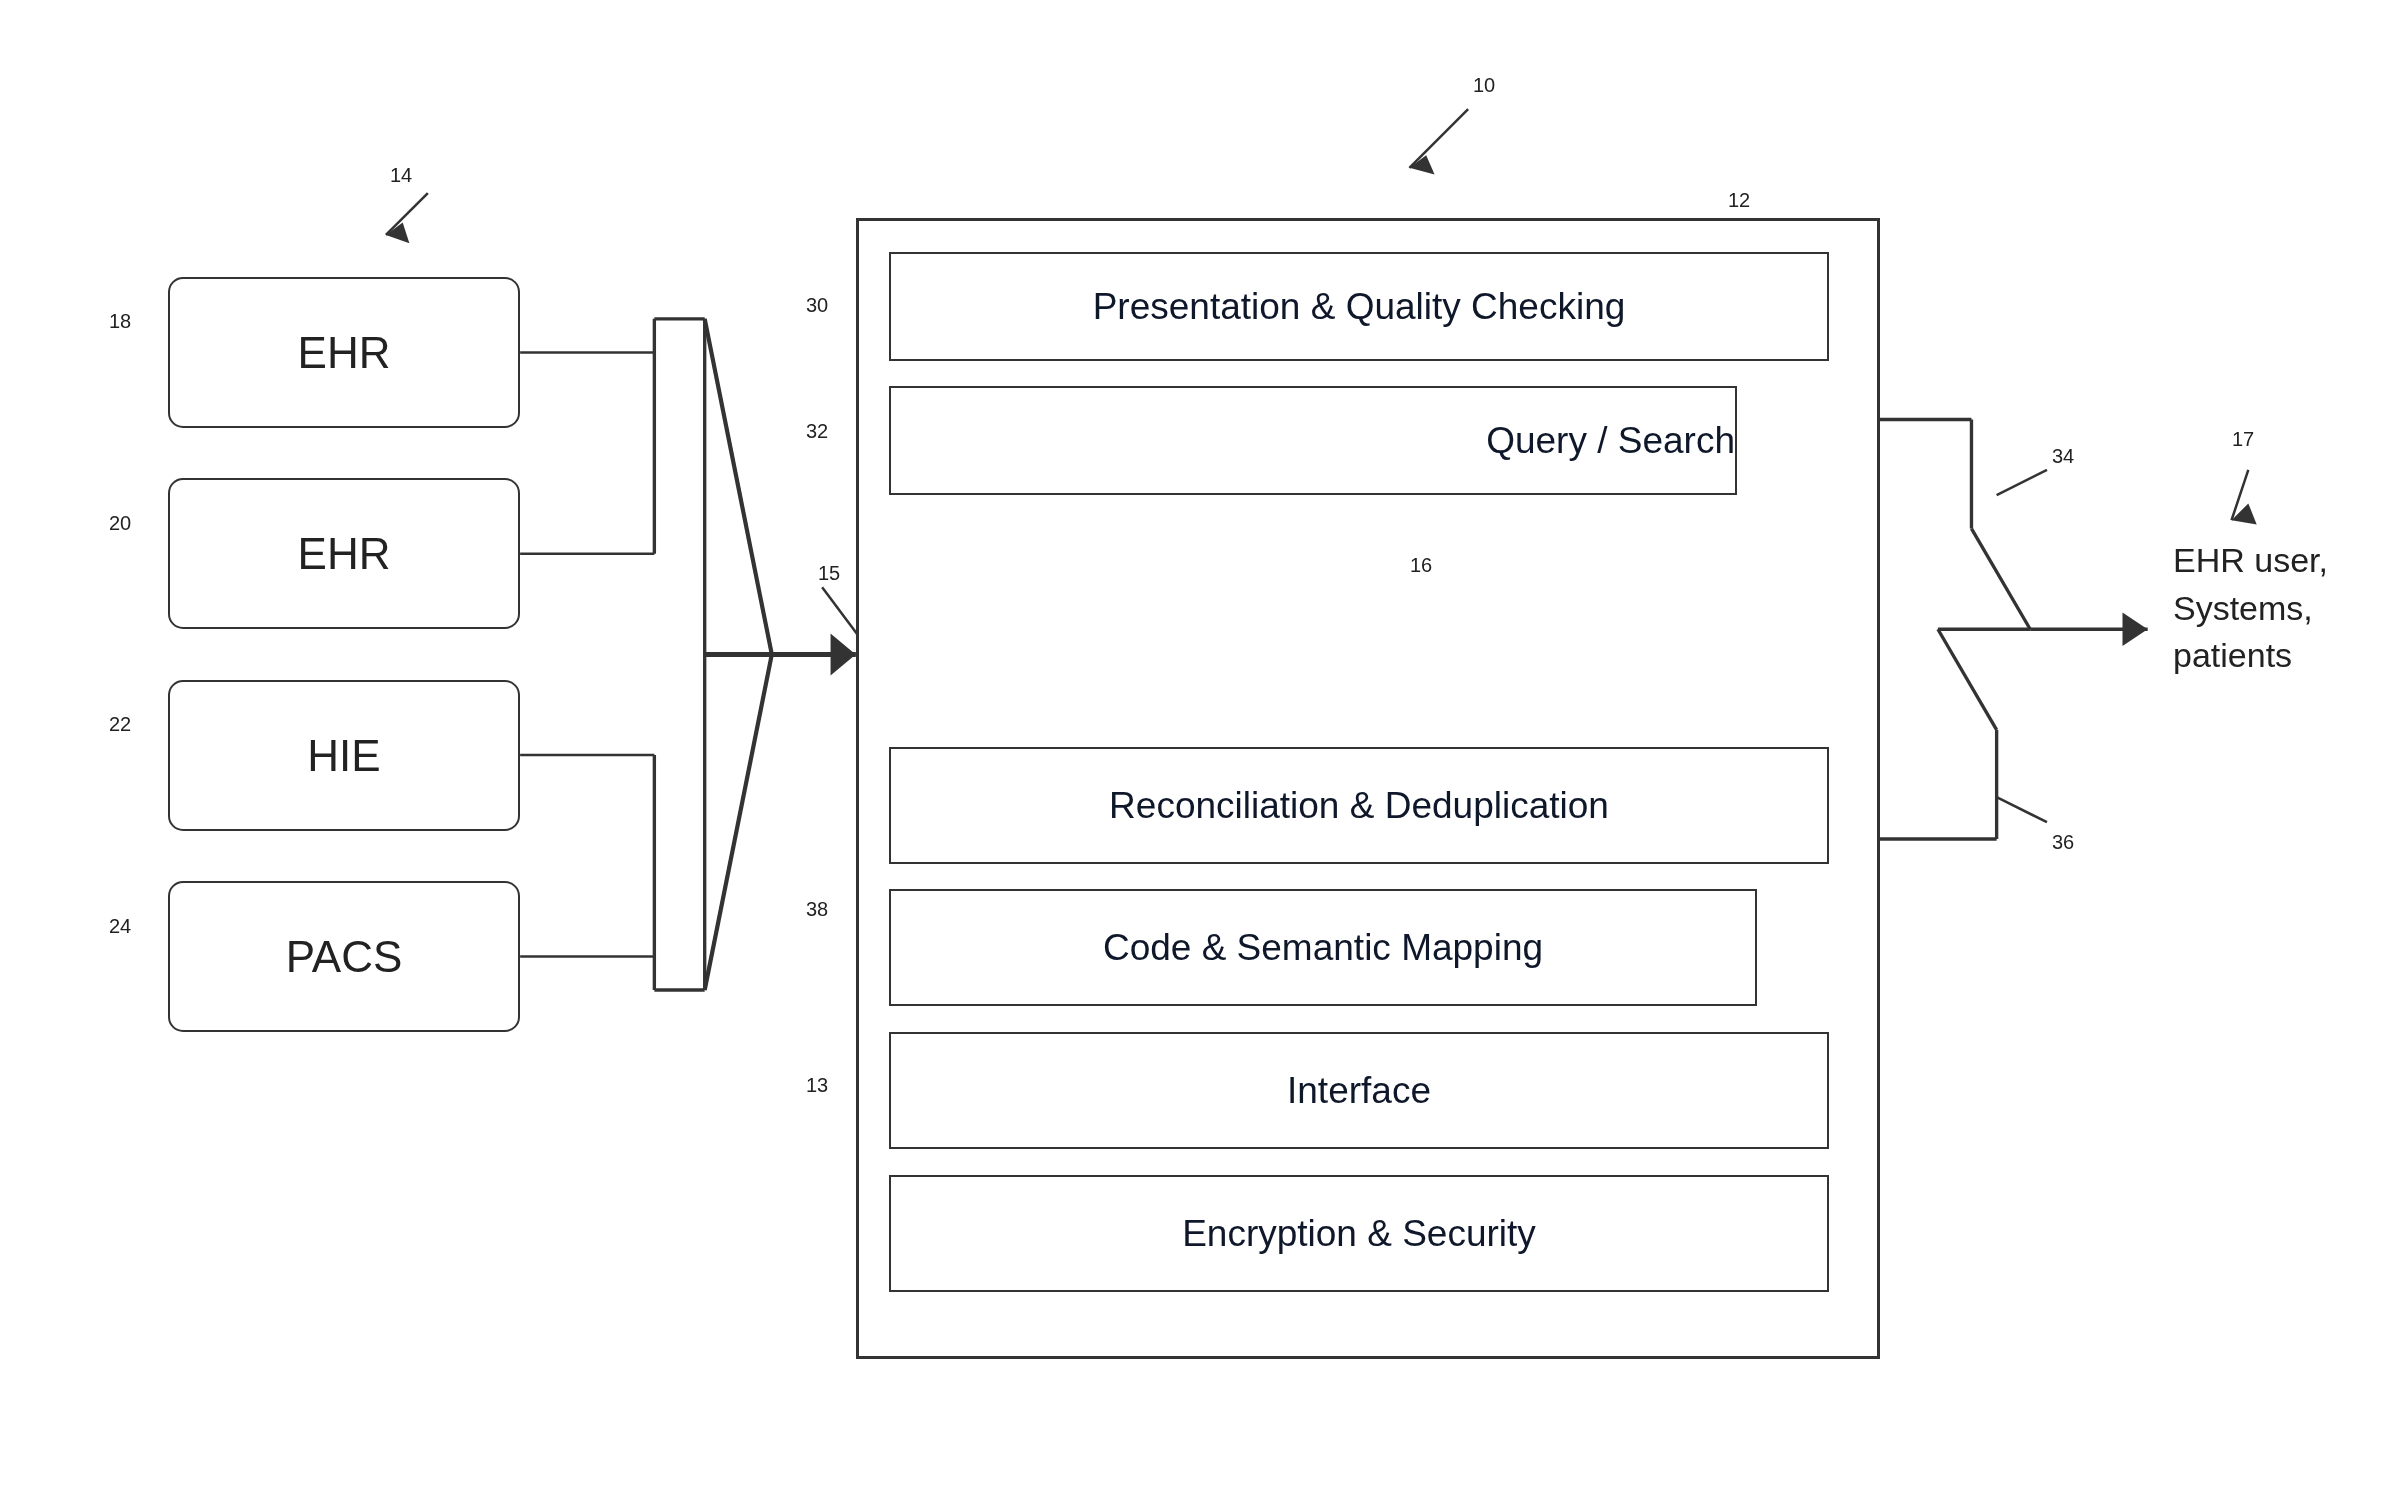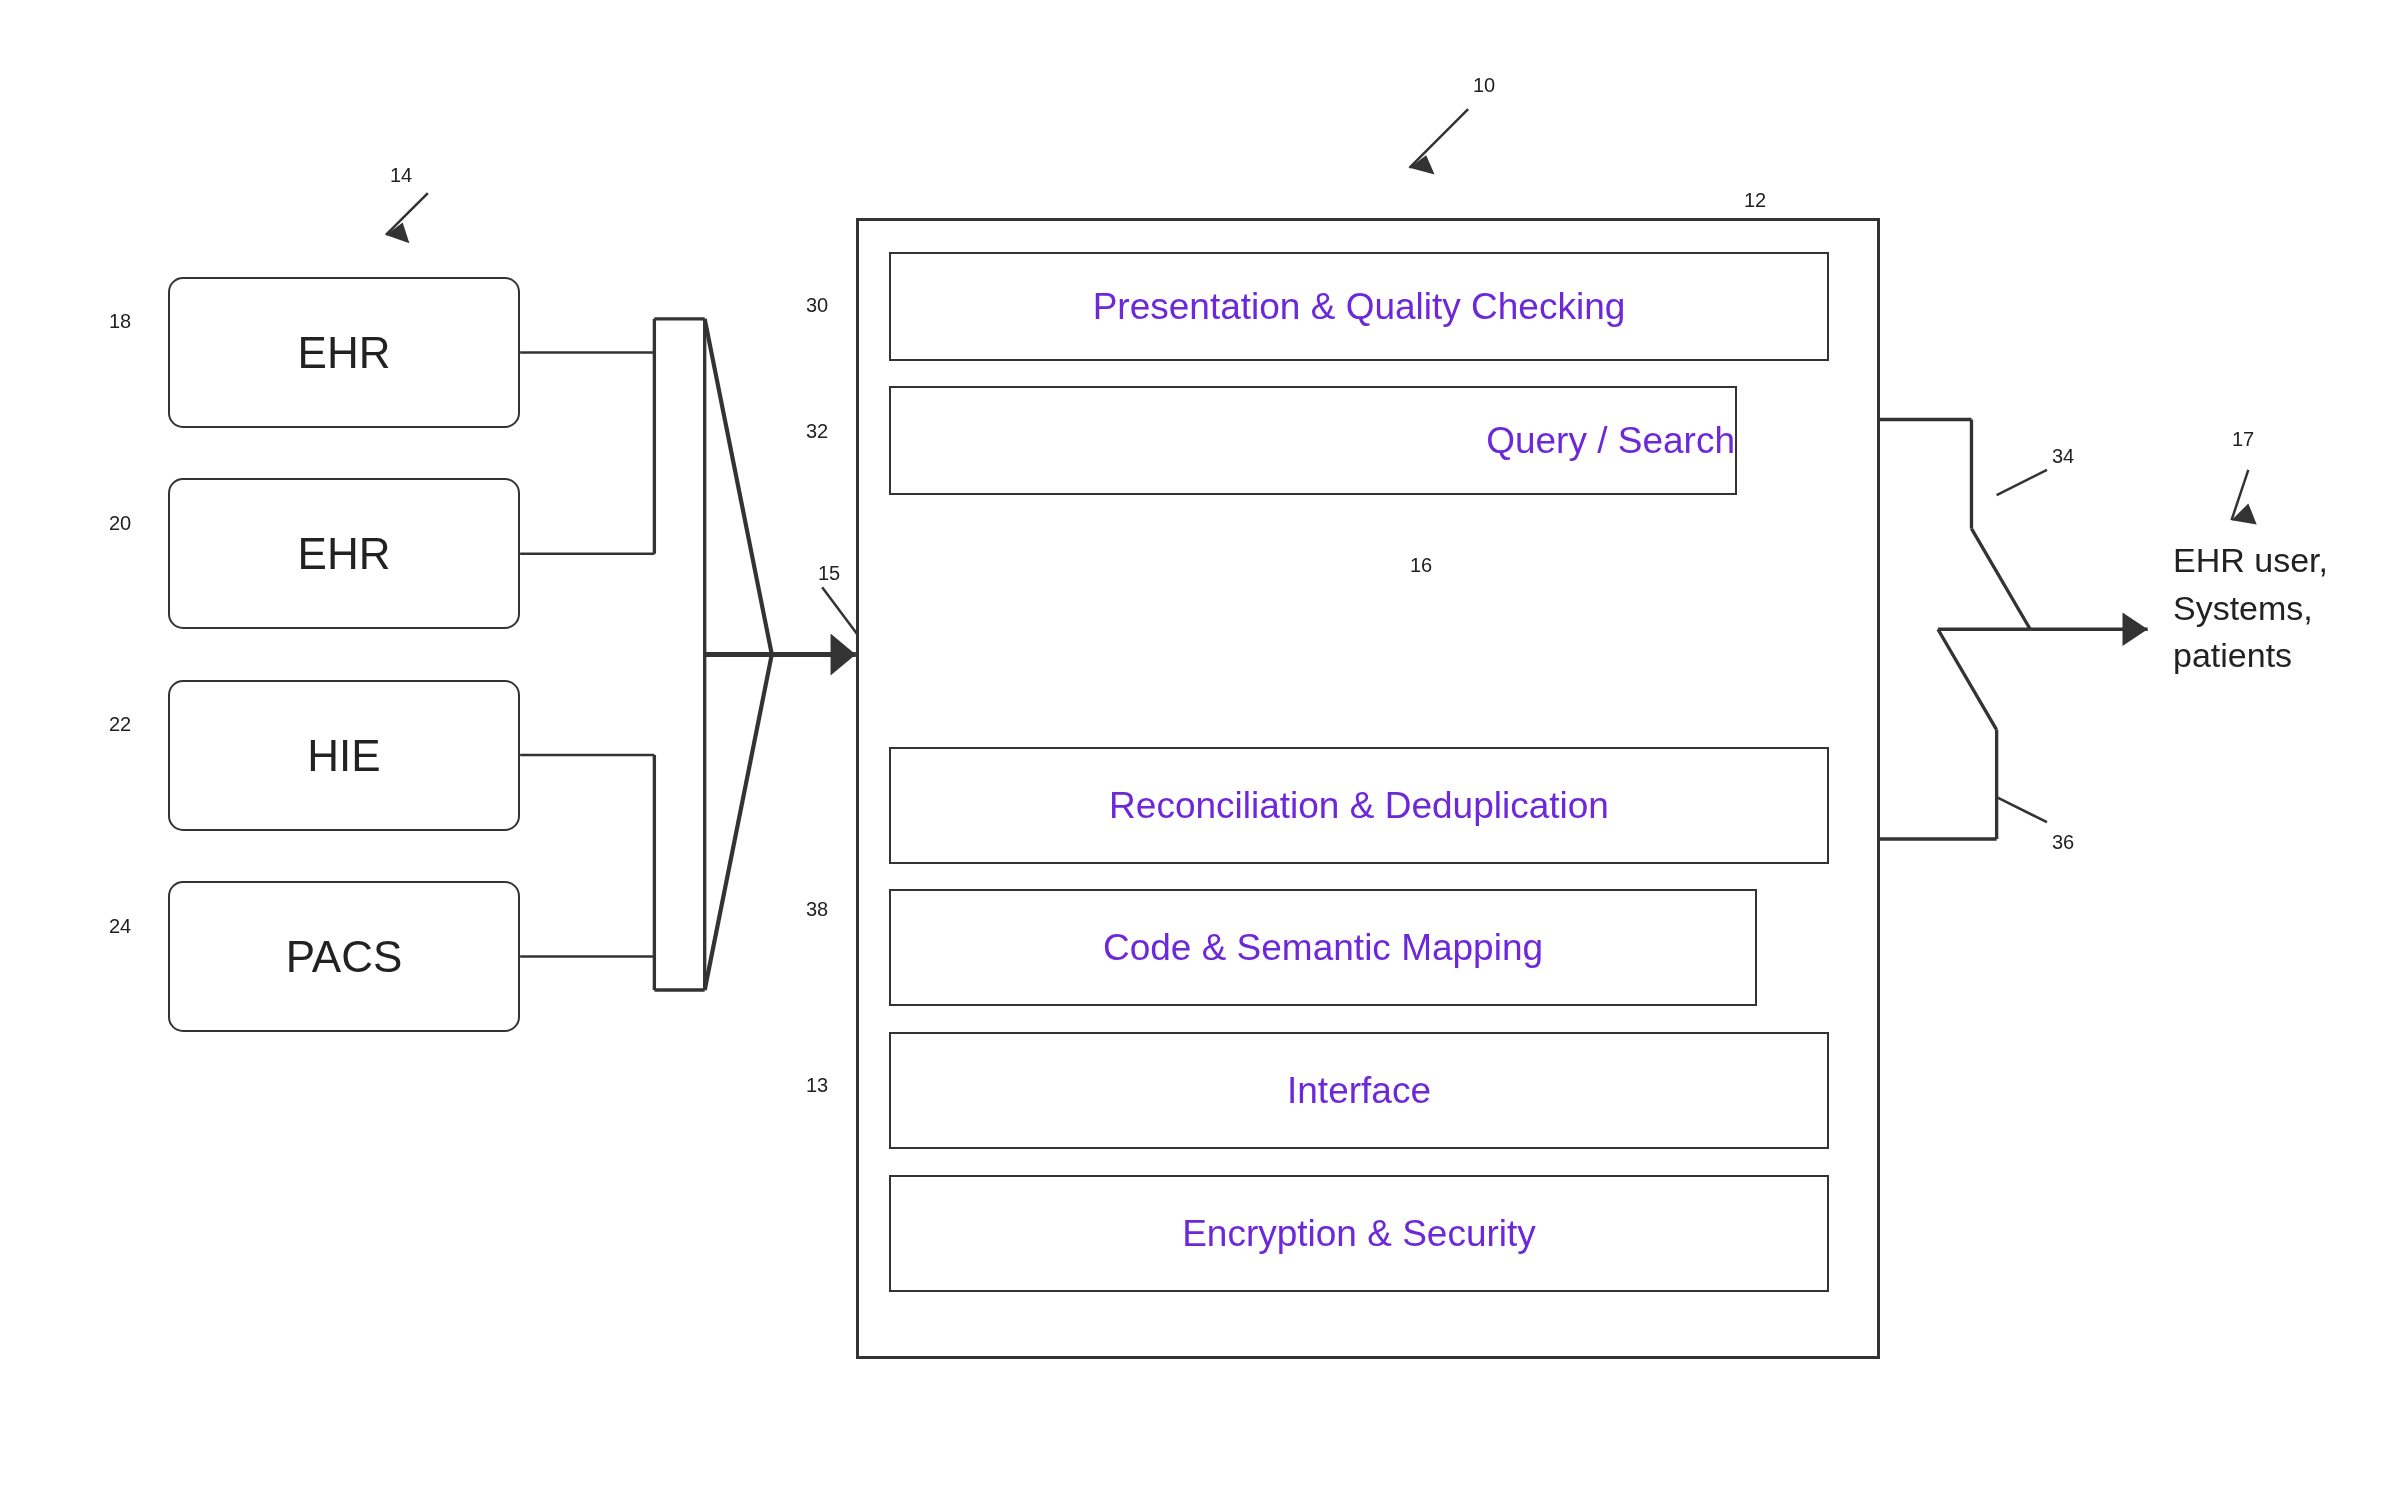--- a/index.html
+++ b/index.html
@@ -58,21 +58,21 @@
     }
 
     
     .layer-box {
       position: absolute;
       border: 2.5px solid #333;
       display: flex;
       align-items: center;
       justify-content: center;
       font-size: 37px;
-      color: #6d28d9;
+      color: #0f172a;
       background: #fff;
     }
 
     
     .right-label {
       position: absolute;
       font-size: 34px;
       color: #222;
       line-height: 1.4;
     }
@@ -159,21 +159,21 @@
   </div>
 
   <div class="ref-num" style="left:109px; top:915px;">24</div>
   <div class="left-box" style="left:168px; top:881px; width:352px; height:151px;">
     <span>PACS</span>
   </div>
 
   <div class="main-box" style="left:856px; top:218px; width:1024px; height:1141px;">
   </div>
 
-  <div class="ref-num" style="left:1728px; top:189px;margin-left:16px;">12</div>
+  <div class="ref-num" style="left:1728px; top:189px;">12</div>
 
   <div class="ref-num" style="left:806px; top:294px;">30</div>
   <div class="layer-box" style="left:889px; top:252px; width:940px; height:109px;">
     <span>Presentation &amp; Quality Checking</span>
   </div>
 
   <div class="ref-num" style="left:806px; top:420px;">32</div>
   <div class="layer-box" style="left:889px; top:386px; width:848px; height:109px;justify-content:flex-end;">
     <span>Query / Search</span>
   </div>

